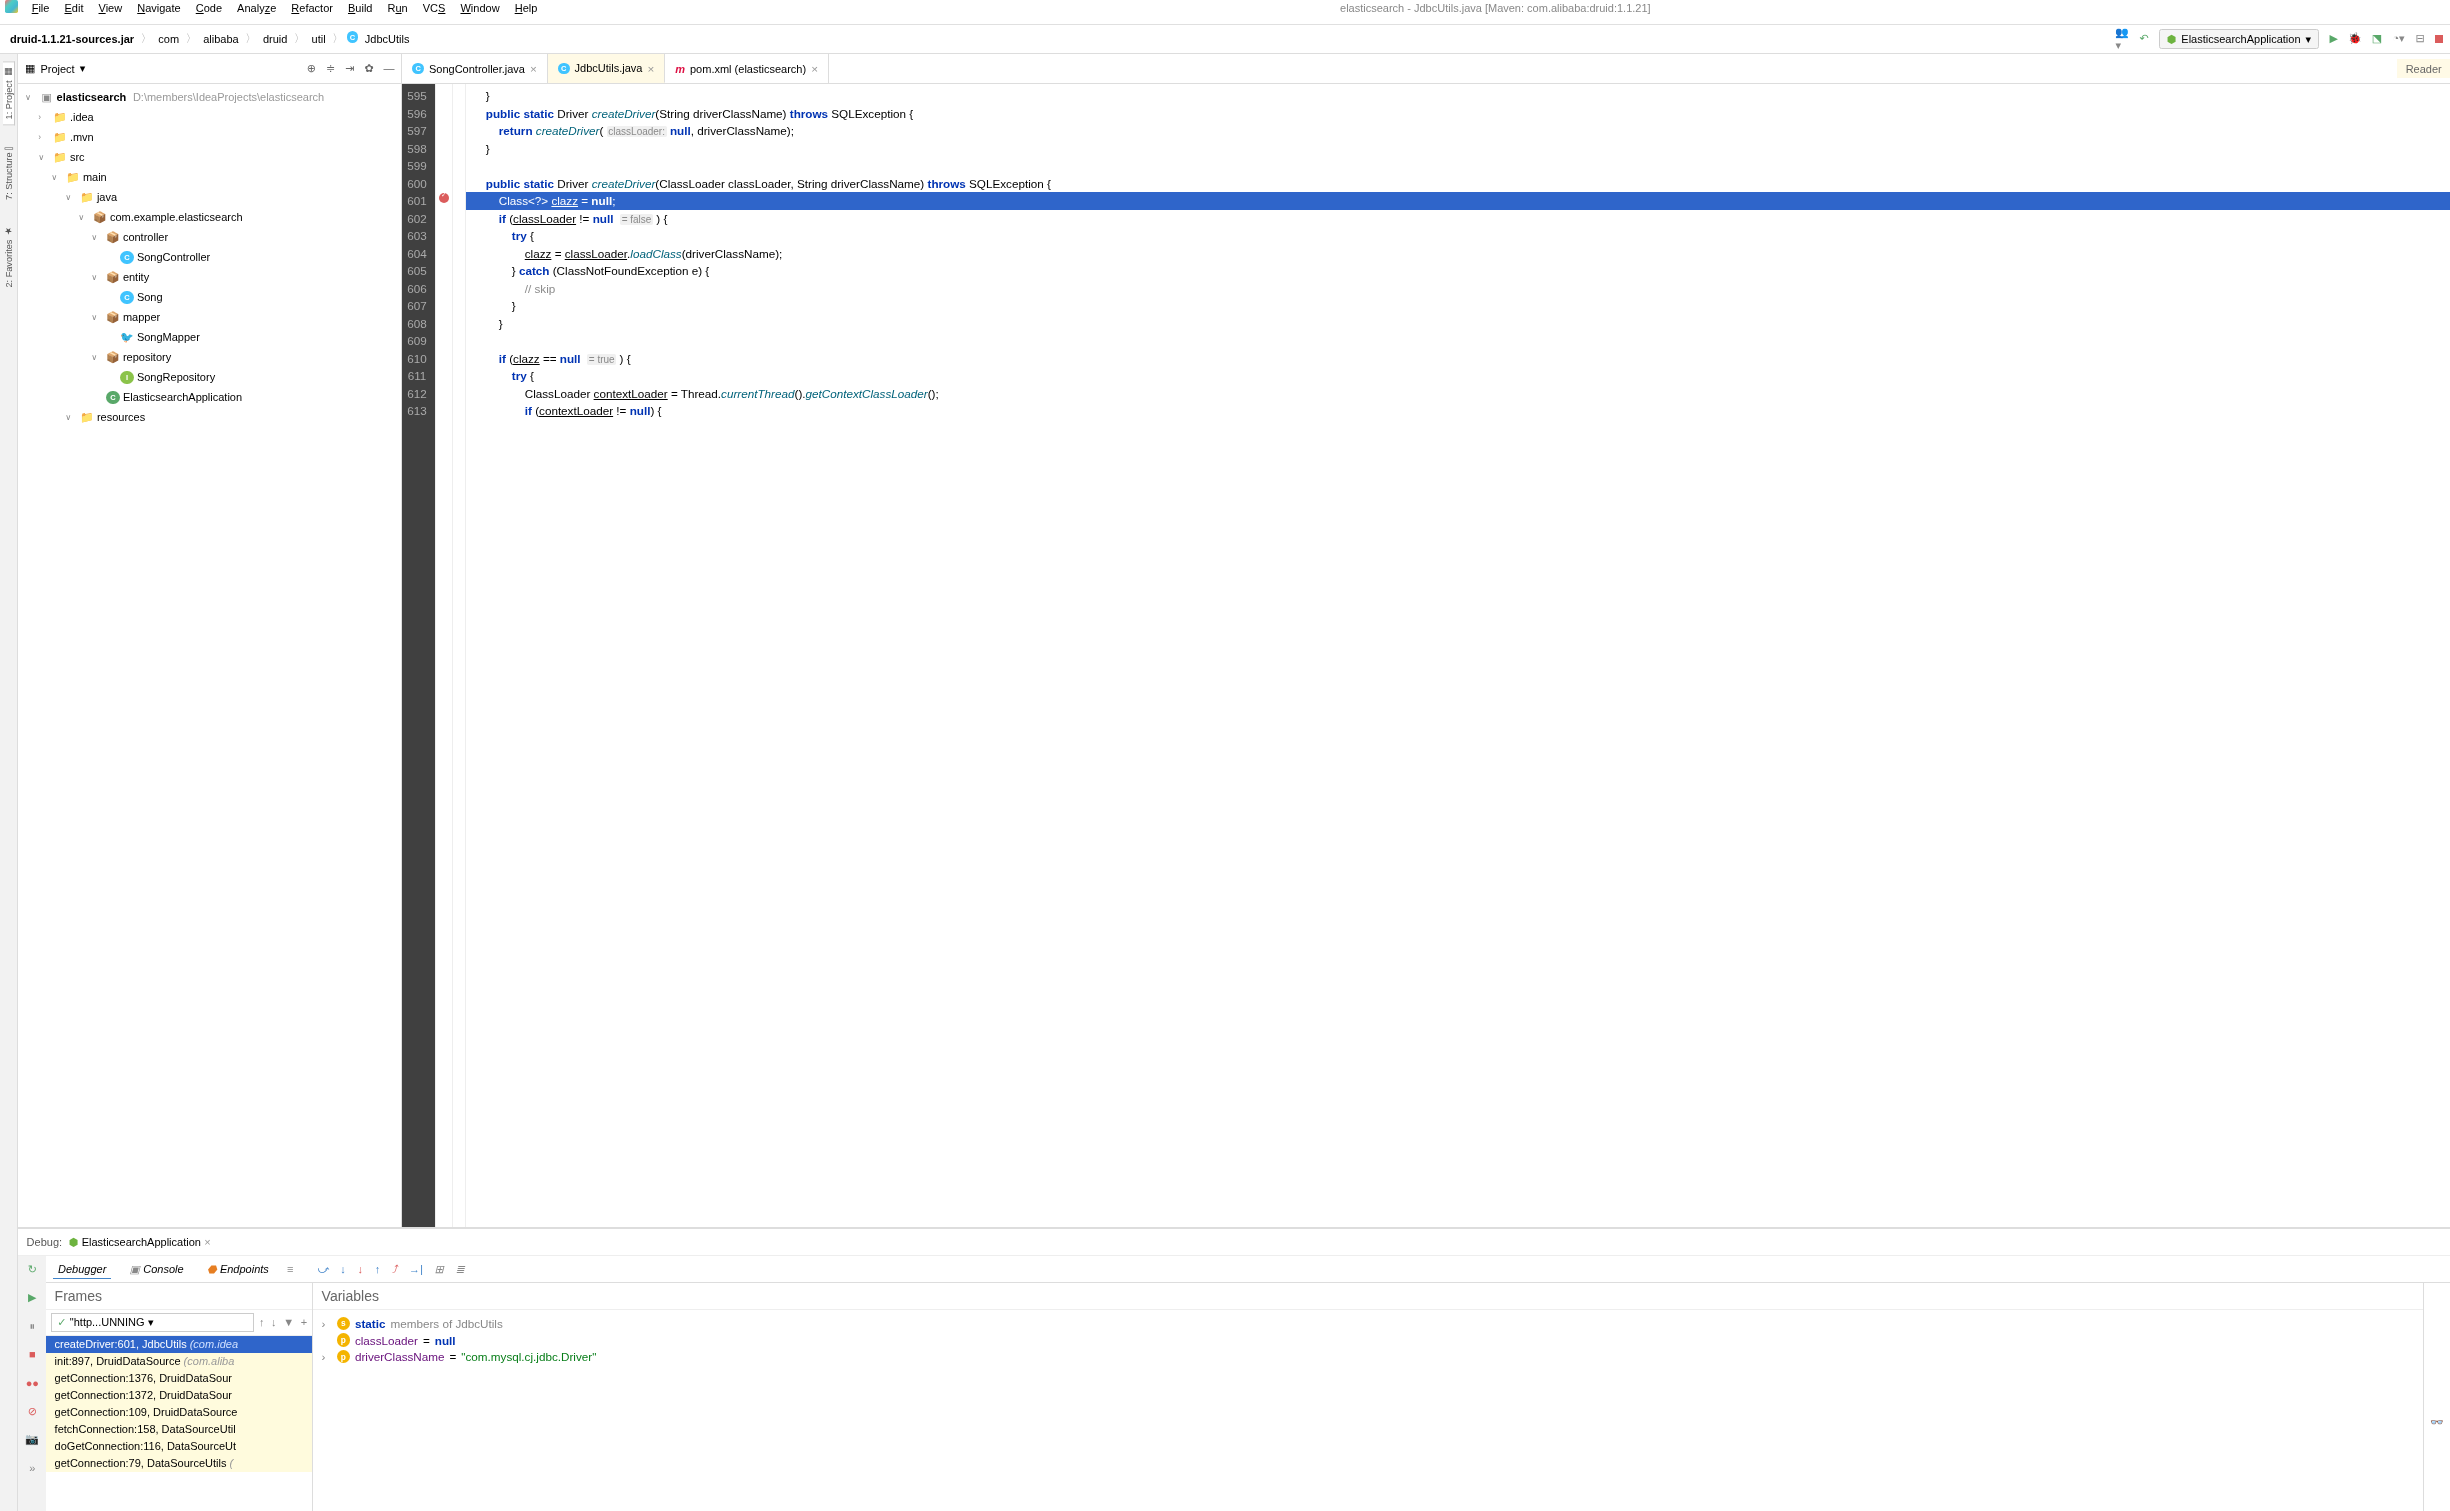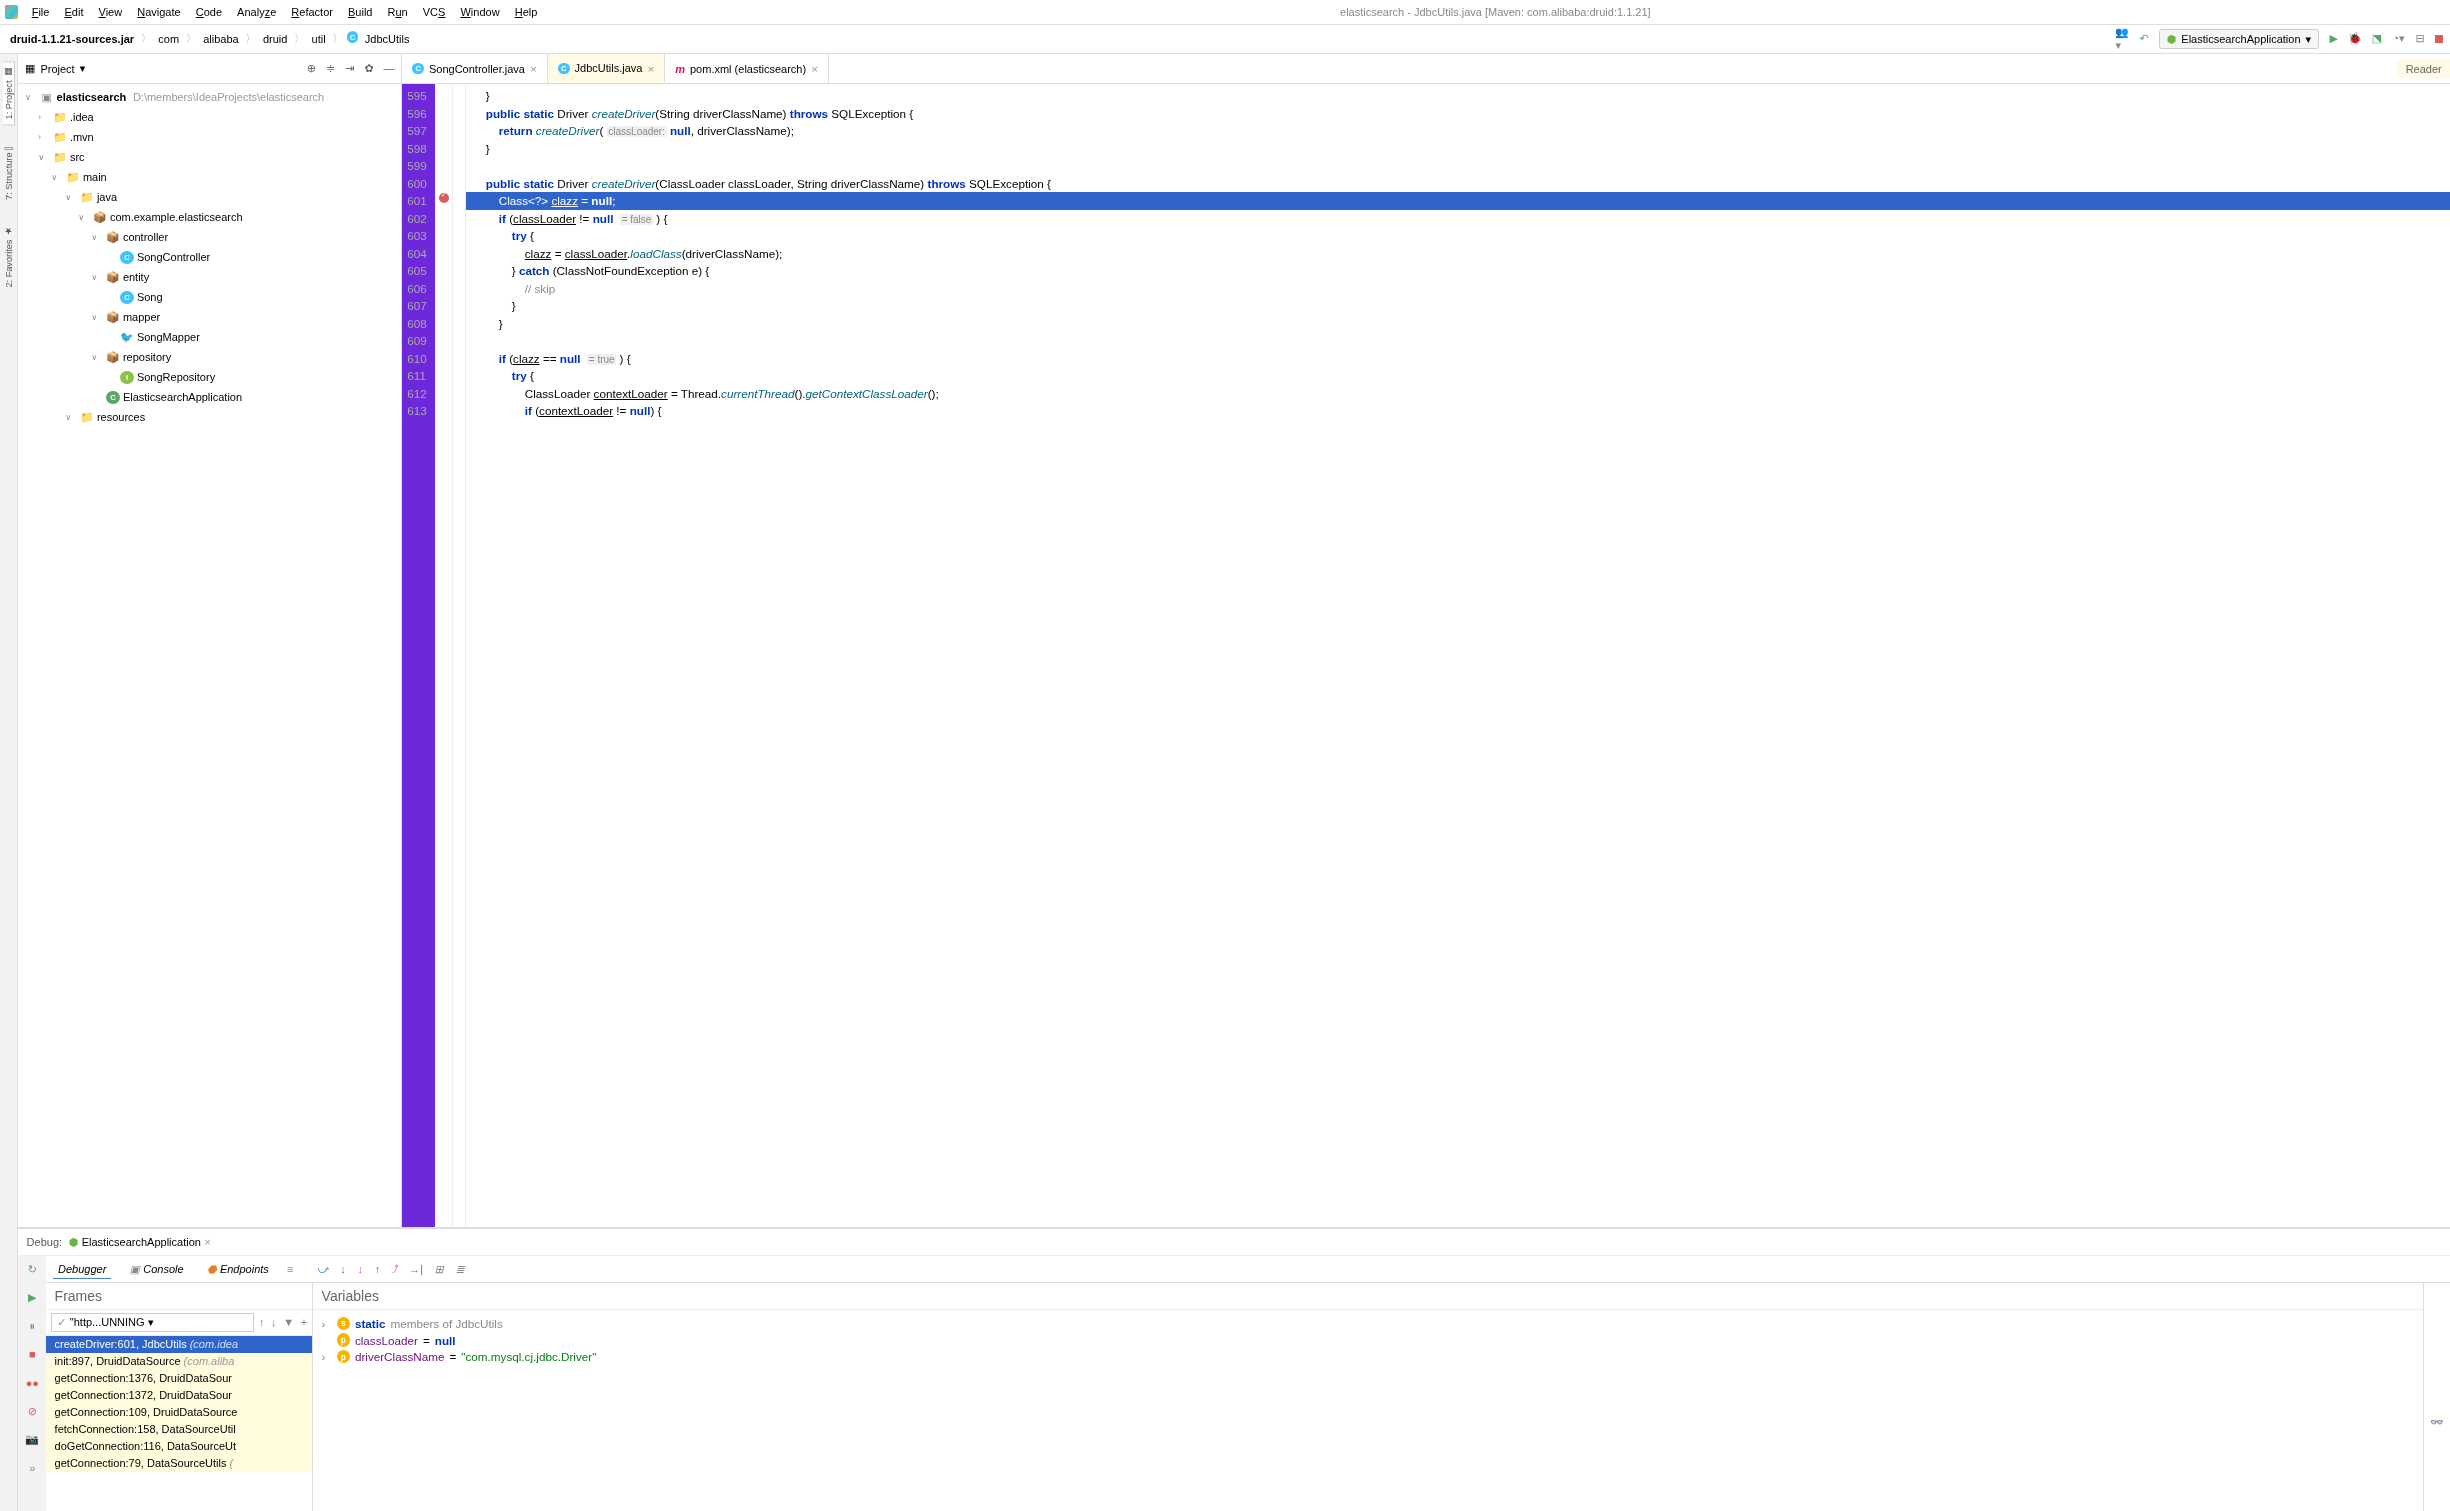--- a/index.html
+++ b/index.html
@@ -1,17 +1,17 @@
 <!DOCTYPE html>
 <html style="font-size:13.3px"><head>
 <meta charset="utf-8">
 <style>
 * { margin:0; padding:0; box-sizing:border-box; font-family:"Segoe UI",Arial,sans-serif; }
 body { background:#fff; font-size:11px; color:#000; overflow:hidden; }
-.menubar { height:25px; display:flex; align-items:center; padding:0 5px; gap:1.7px; border-bottom:0.8px solid #e0e0e0; }
+.menubar { height:25px; display:flex; align-items:flex-start; padding:0 5px; gap:1.7px; border-bottom:0.8px solid #e0e0e0; }
 .app-icon { width:13.3px; height:13.3px; background:linear-gradient(135deg,#ff6b6b,#4ecdc4,#45b7d1,#f9ca24); border-radius:1.7px; margin-right:5px; }
 .menu-item { padding:1.7px 6.7px; cursor:pointer; }
 .menu-item u { text-decoration:underline; }
 .window-title { margin-left:auto; margin-right:auto; color:#888; padding:1.7px 6.7px; }
 
 .toolbar { height:29px; display:flex; align-items:center; padding:0 6.7px; gap:5px; border-bottom:0.8px solid #ddd; }
 .breadcrumb { display:flex; align-items:flex-start; gap:3.3px; font-size:11px; }
 .crumb { padding:1.7px 3.3px; }
 .crumb-sep { color:#aaa; }
 .file-icon-c { width:11.7px; height:11.7px; background:#40c4ff; border-radius:50%; display:inline-flex; align-items:center; justify-content:center; color:#fff; font-size:7.5px; font-weight:bold; }
@@ -47,21 +47,21 @@
 
 .editor-area { flex:1; display:flex; flex-direction:column; overflow:hidden; }
 .tabs { height:30px; display:flex; align-items:center; border-bottom:0.8px solid #ddd; }
 .tab { display:flex; align-items:center; gap:5px; padding:0 10px; height:100%; border-right:0.8px solid #ddd; cursor:pointer; }
 .tab.active { background:#fffae6; border-bottom:1.7px solid #fffae6; margin-bottom:-0.8px; }
 .tab-close { color:#999; font-size:11.7px; }
 .m-icon { color:#d14; font-weight:bold; font-style:italic; }
 .reader-badge { margin-left:auto; padding:3.3px 8.3px; color:#666; background:#fffae6; }
 
 .code-container { flex:1; display:flex; overflow:auto; position:relative; font-family:Consolas,"Courier New",monospace; font-size:11.7px; }
-.gutter-nums { background:#6d28d9; color:#aaa; text-align:left; padding:3.3px 8.3px 3.3px 5px; line-height:17.5px; user-select:none; border-right:0.8px solid #eee; }
+.gutter-nums { background:#404040; color:#aaa; text-align:center; padding:3.3px 8.3px 3.3px 5px; line-height:17.5px; user-select:none; border-right:0.8px solid #eee; }
 .gutter-icons { width:16.7px; background:#fff; border-right:0.8px solid #eee; }
 .bp { width:10px; height:10px; background:#db5c5c; border-radius:50%; position:relative; top:109px; left:3.3px; }
 .bp::after { content:"✓"; color:#fff; font-size:6.7px; position:absolute; left:1.7px; top:-1.7px; }
 .fold-col { width:13.3px; background:#fff; border-right:0.8px solid #eee; }
 .code-lines { flex:1; padding:3.3px 0 3.3px 6.7px; line-height:17.5px; white-space:pre; }
 .code-line { height:17.5px; }
 .hl-line { background:#2f65ca; color:#fff; margin-left:-6.7px; padding-left:6.7px; }
 .hl-line .kw,.hl-line .nl,.hl-line .cm { color:#fff !important; }
 .kw { color:#0033b3; font-weight:bold; }
 .mn { color:#00627a; }

